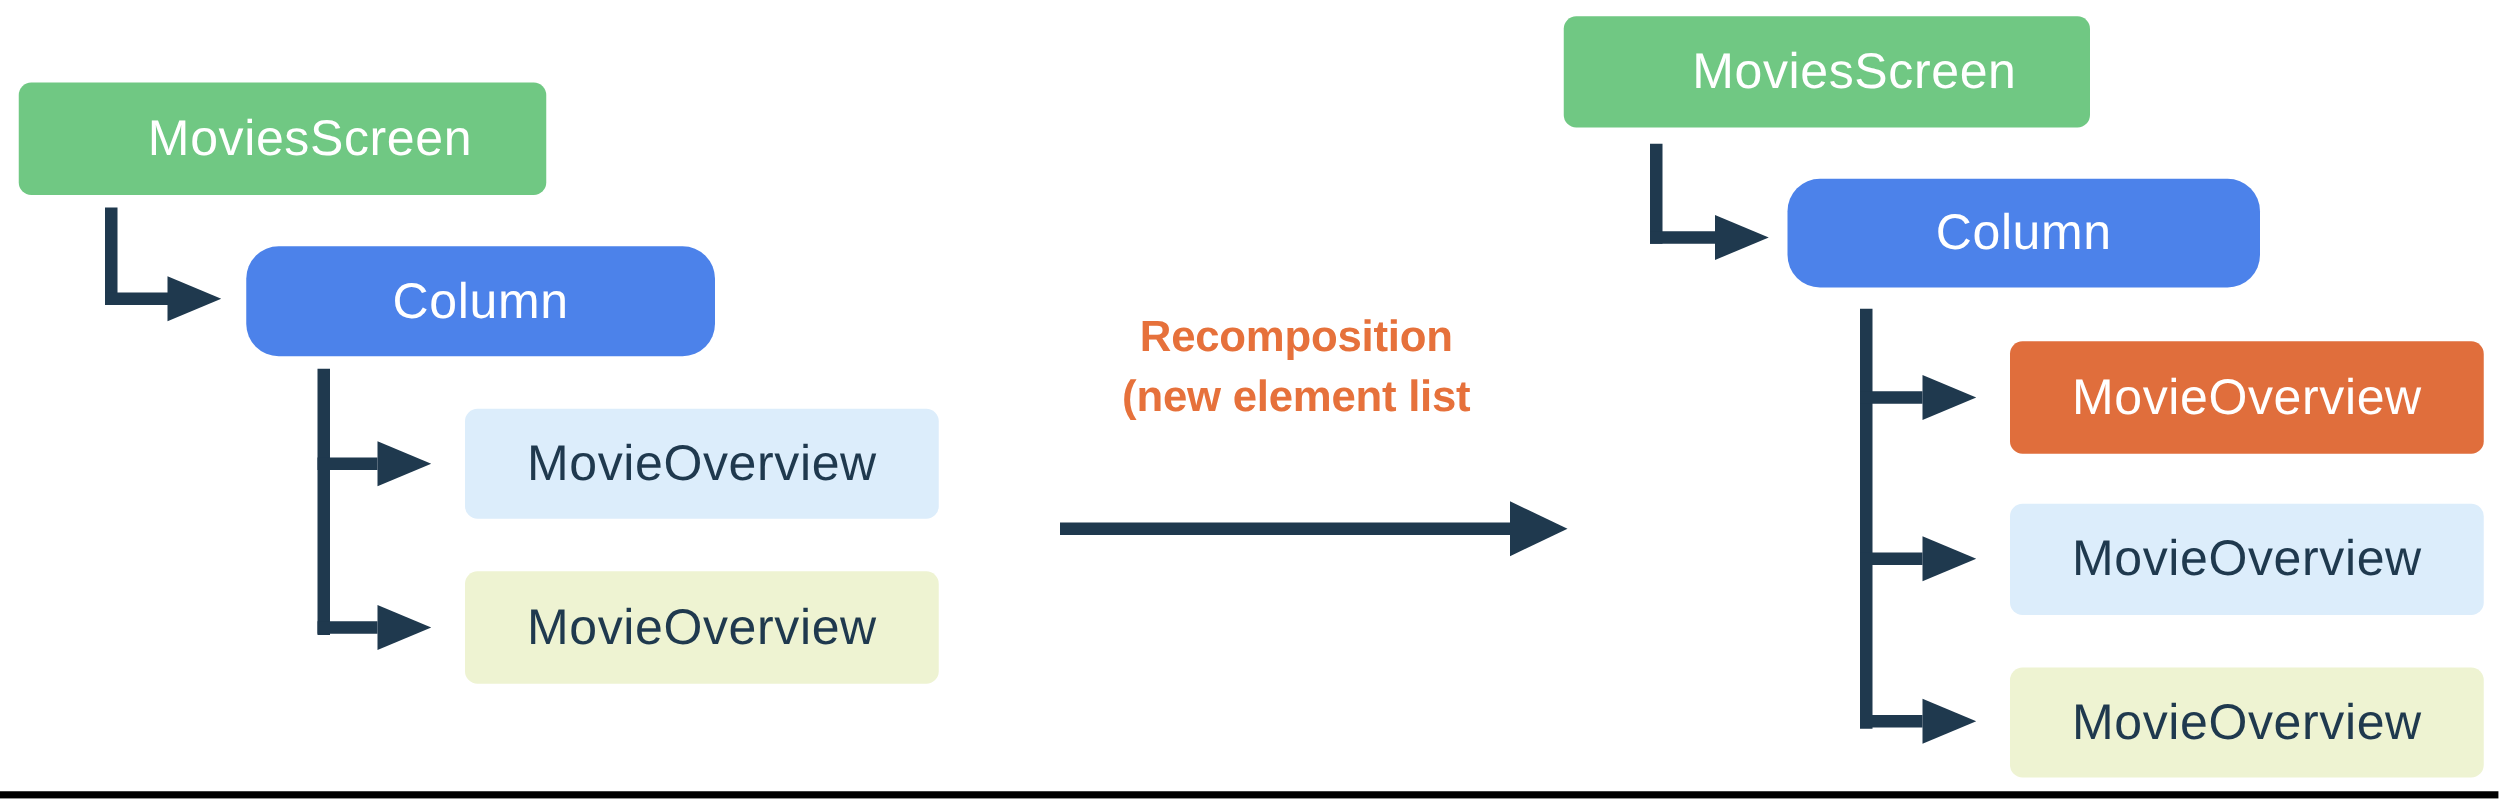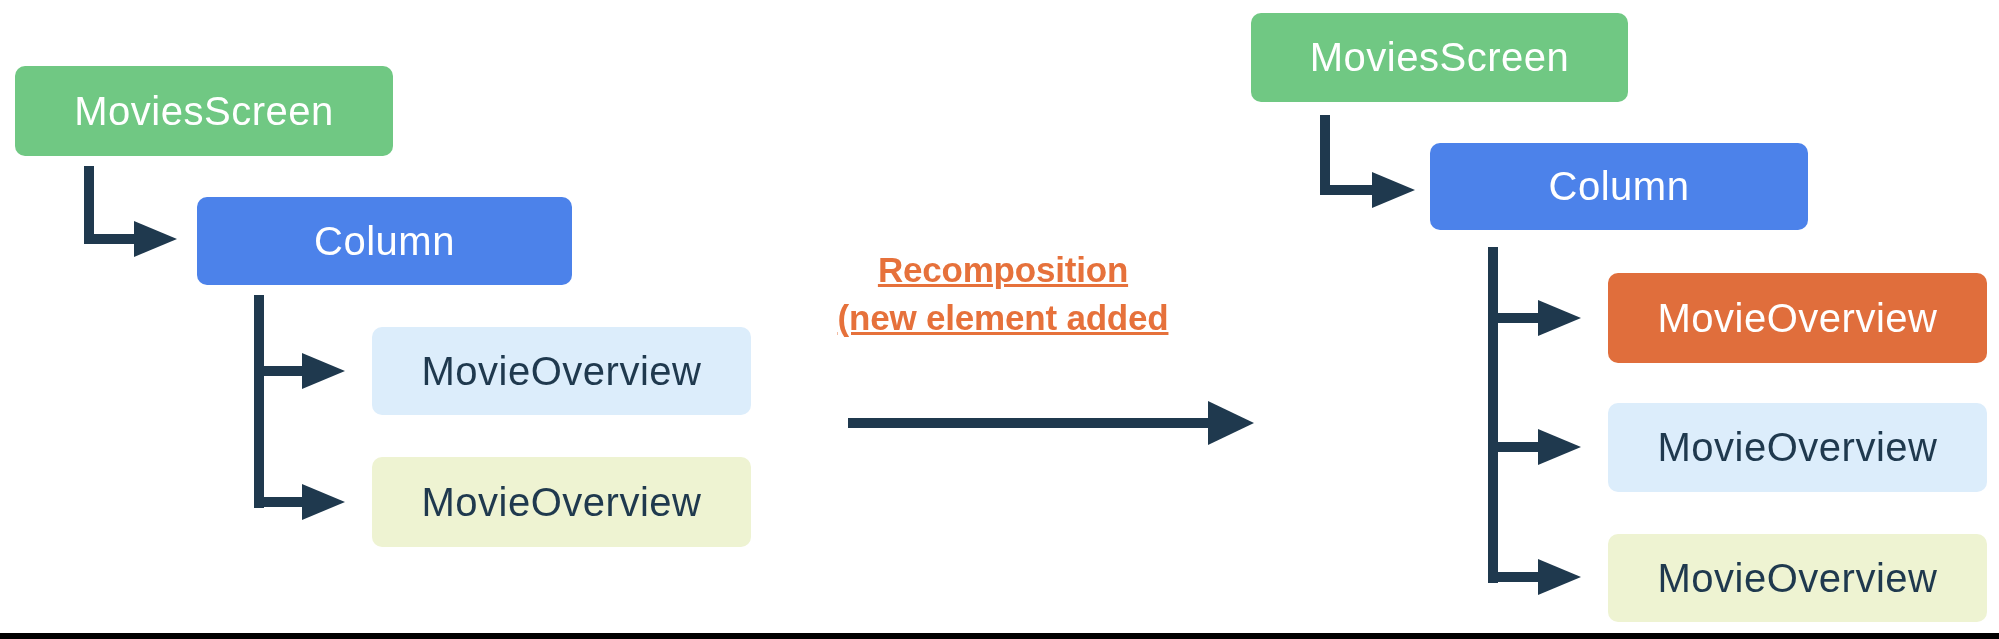--- a/index.html
+++ b/index.html
@@ -14,22 +14,22 @@
   .node {
     position: absolute;
     border-radius: 10px;
     display: flex;
     align-items: center;
     justify-content: center;
     font-size: 40px;
     letter-spacing: 0.5px;
     white-space: nowrap;
   }
-  .node.green      { background: var(--green);       color: var(--light-text); }
-  .node.blue       { background: var(--blue);        color: var(--light-text); }
+  .node.green      { background: var(--green);       color: var(--light-text); padding-left: 44px; }
+  .node.blue       { background: var(--blue);        color: var(--light-text); border-radius: 26px; }
   .node.orange     { background: var(--orange);      color: var(--light-text); }
   .node.lightblue  { background: var(--light-blue);  color: var(--dark-text); }
   .node.paleyellow { background: var(--pale-yellow); color: var(--dark-text); }
   .seg {
     position: absolute;
     background: var(--connector);
   }
   .arrowhead {
     position: absolute;
     width: 0; height: 0;
@@ -39,28 +39,27 @@
   }
   .big-arrowhead {
     position: absolute;
     width: 0; height: 0;
     border-top: 22px solid transparent;
     border-bottom: 22px solid transparent;
     border-left: 46px solid var(--connector);
   }
   .annotation {
     position: absolute;
-    left: 778px; top: 246px; width: 450px;
+    left: 812px; top: 246px; width: 450px;
     text-align: center;
     color: var(--annotation);
     font-size: 35px;
     font-weight: bold;
     line-height: 48px;
     letter-spacing: -0.2px;
-    text-decoration: underline;
   }
   .bottom-bar {
     position: absolute;
     left: 0; top: 633px;
     width: 1999px; height: 6px;
     background: var(--bottom-bar);
   }
 </style>
 </head>
 <body>
@@ -83,21 +82,21 @@
     <div class="seg" style="left:254px; top:295px; width:10px; height:213px;"></div>
     <div class="seg" style="left:254px; top:366px; width:48px; height:10px;"></div>
     <div class="arrowhead" style="left:302px; top:353px;"></div>
     <div class="seg" style="left:254px; top:497px; width:48px; height:10px;"></div>
     <div class="arrowhead" style="left:302px; top:484px;"></div>
   </section>
 
   <section>
     <div class="annotation">
       <div>Recomposition</div>
-      <div>(new element added</div>
+      <div>(new element list</div>
     </div>
     <div class="seg" style="left:848px; top:418px; width:360px; height:10px;"></div>
     <div class="big-arrowhead" style="left:1208px; top:401px;"></div>
   </section>
 
   <section>
     <div class="node green" style="left:1251px; top:13px; width:377px; height:89px;">MoviesScreen</div>
 
     <div class="node blue" style="left:1430px; top:143px; width:378px; height:87px;">Column</div>
 

